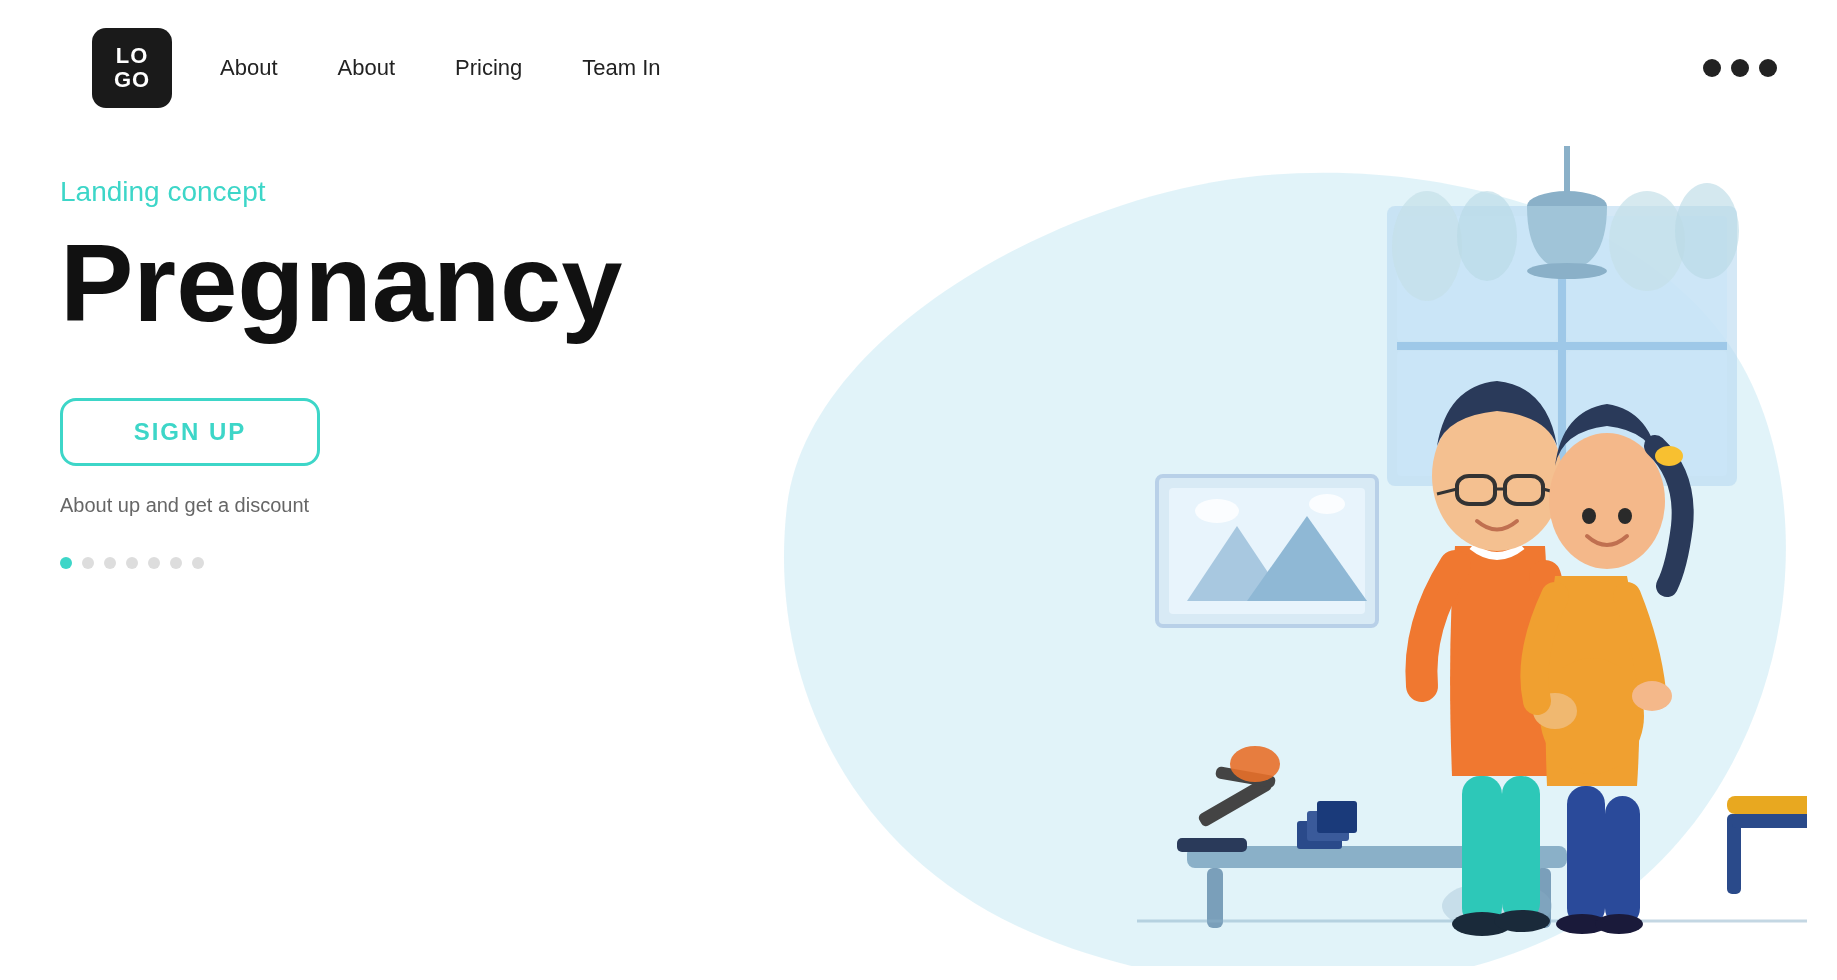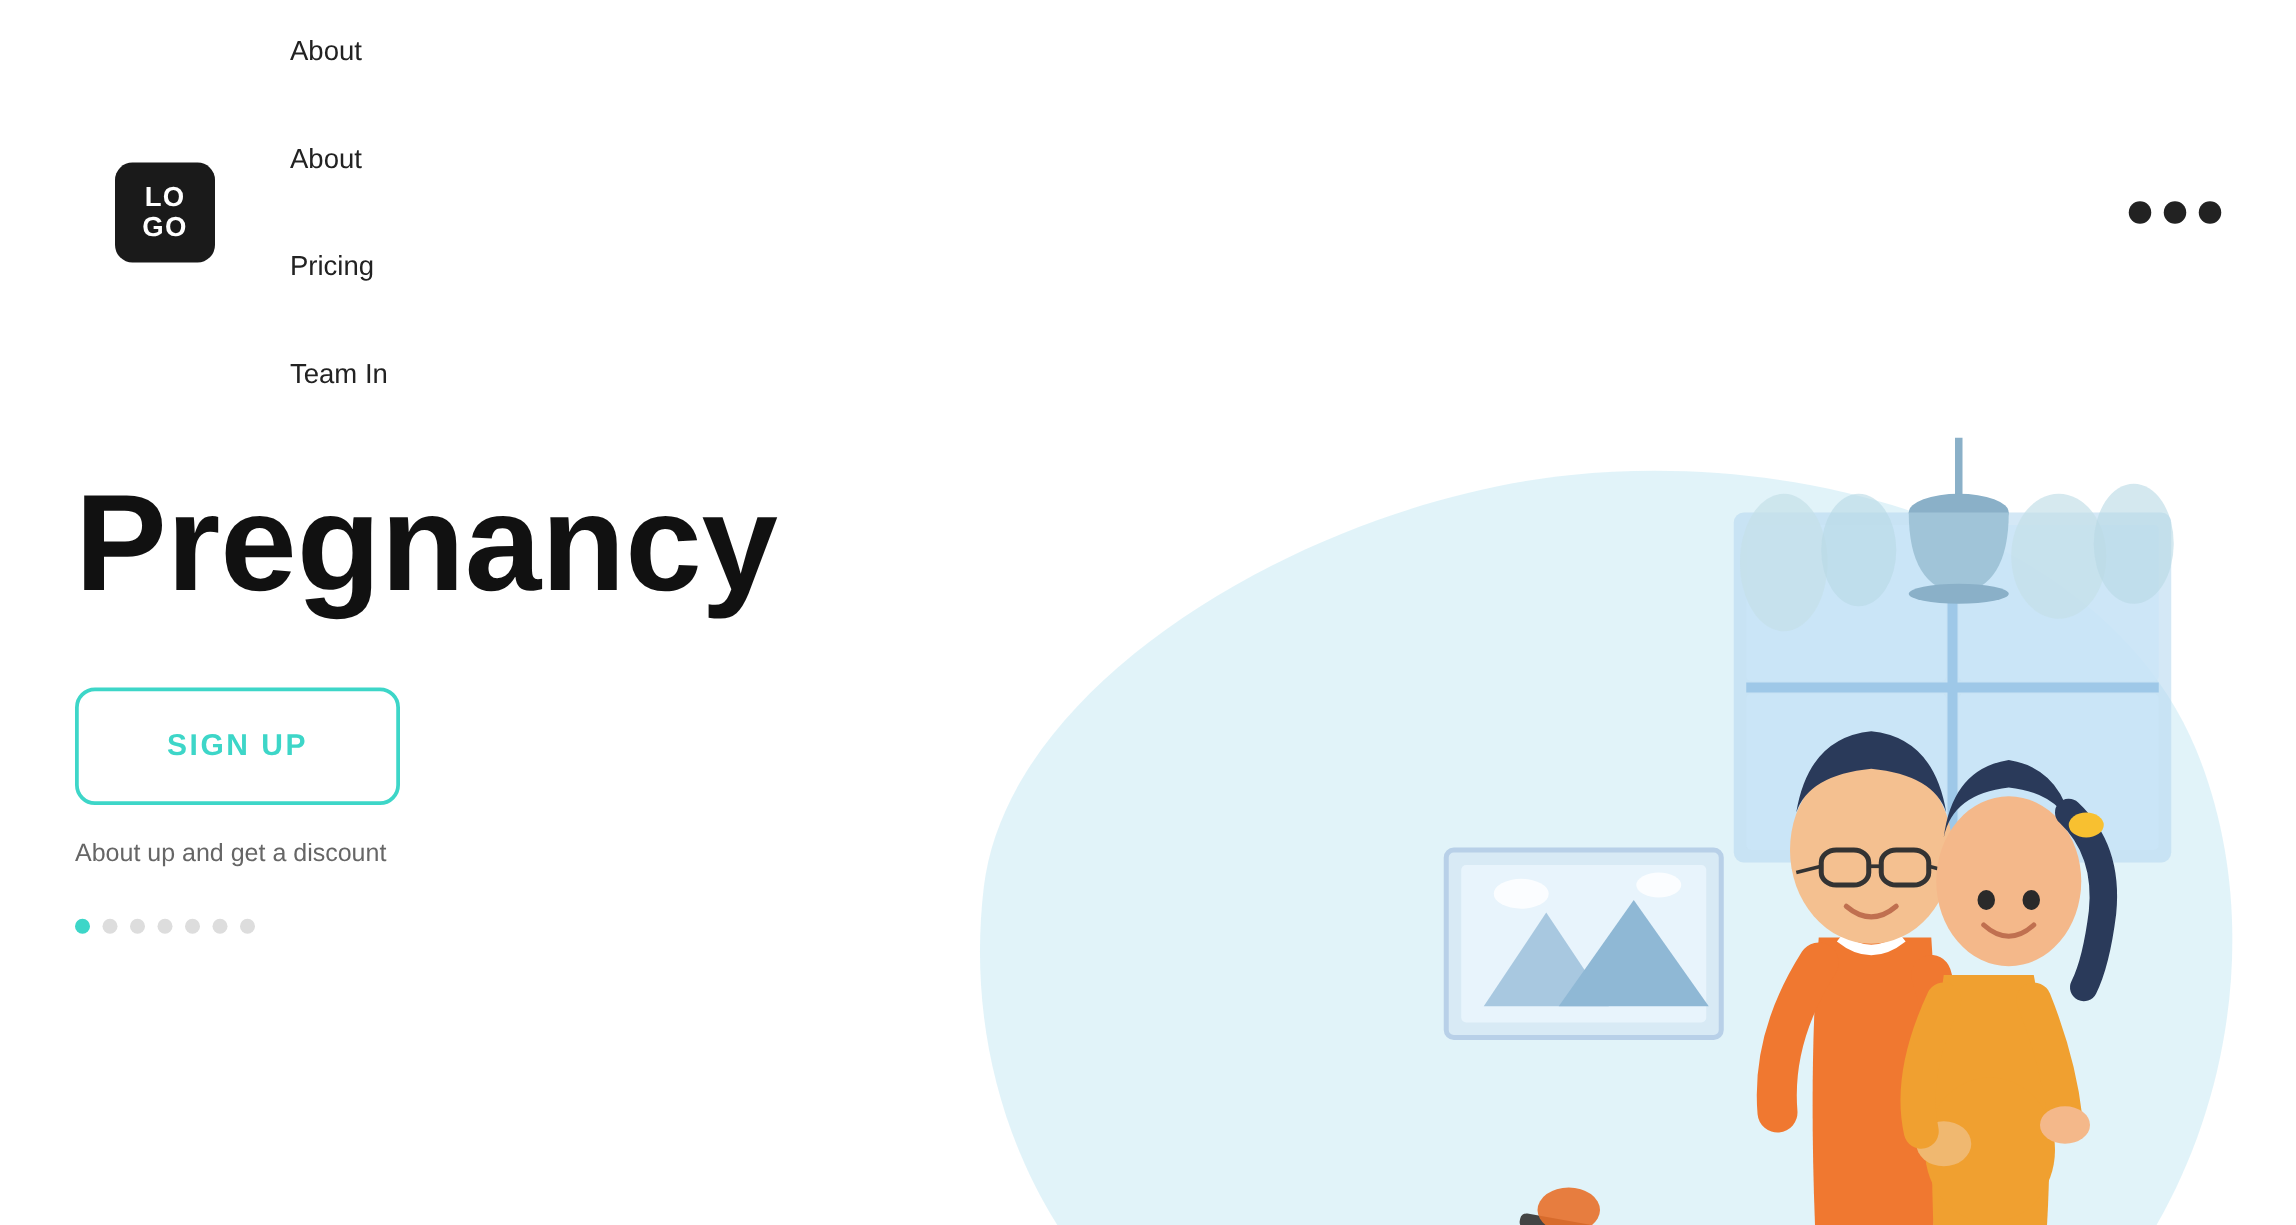--- a/index.html
+++ b/index.html
@@ -35,22 +35,21 @@
       font-size: 22px;
       line-height: 1.1;
       letter-spacing: 1px;
       flex-shrink: 0;
       margin-left: 32px;
     }
 
     nav {
       display: flex;
       gap: 60px;
-      margin-left: 60px;
-      flex-direction: column;
+      margin-left: 48px;
     }
 
     nav a {
       text-decoration: none;
       color: #222;
       font-size: 22px;
       font-weight: 400;
     }
 
     .three-dots {
@@ -95,21 +94,21 @@
     .main-title {
       font-size: 110px;
       font-weight: 900;
       color: #111;
       line-height: 1;
       margin-bottom: 60px;
     }
 
     .sign-up-btn {
       width: 260px;
-      height: 94px;
+      height: 68px;
       border: 3px solid #3dd6c8;
       border-radius: 16px;
       background: transparent;
       color: #3dd6c8;
       font-size: 24px;
       font-weight: 800;
       letter-spacing: 2px;
       cursor: pointer;
       margin-bottom: 28px;
     }
@@ -176,20 +175,21 @@
   <div class="three-dots">
     <div class="dot-large"></div>
     <div class="dot-large"></div>
     <div class="dot-large"></div>
   </div>
 </header>
 
 <main class="main">
 
   <div class="left-content">
+    <p class="landing-concept">Landing concept</p>
     <h1 class="main-title">Pregnancy</h1>
     <button class="sign-up-btn">SIGN UP</button>
     <p class="discount-text">About up and get a discount</p>
     <div class="dots-row">
       <div class="dot-indicator active"></div>
       <div class="dot-indicator inactive"></div>
       <div class="dot-indicator inactive"></div>
       <div class="dot-indicator inactive"></div>
       <div class="dot-indicator inactive"></div>
       <div class="dot-indicator inactive"></div>

